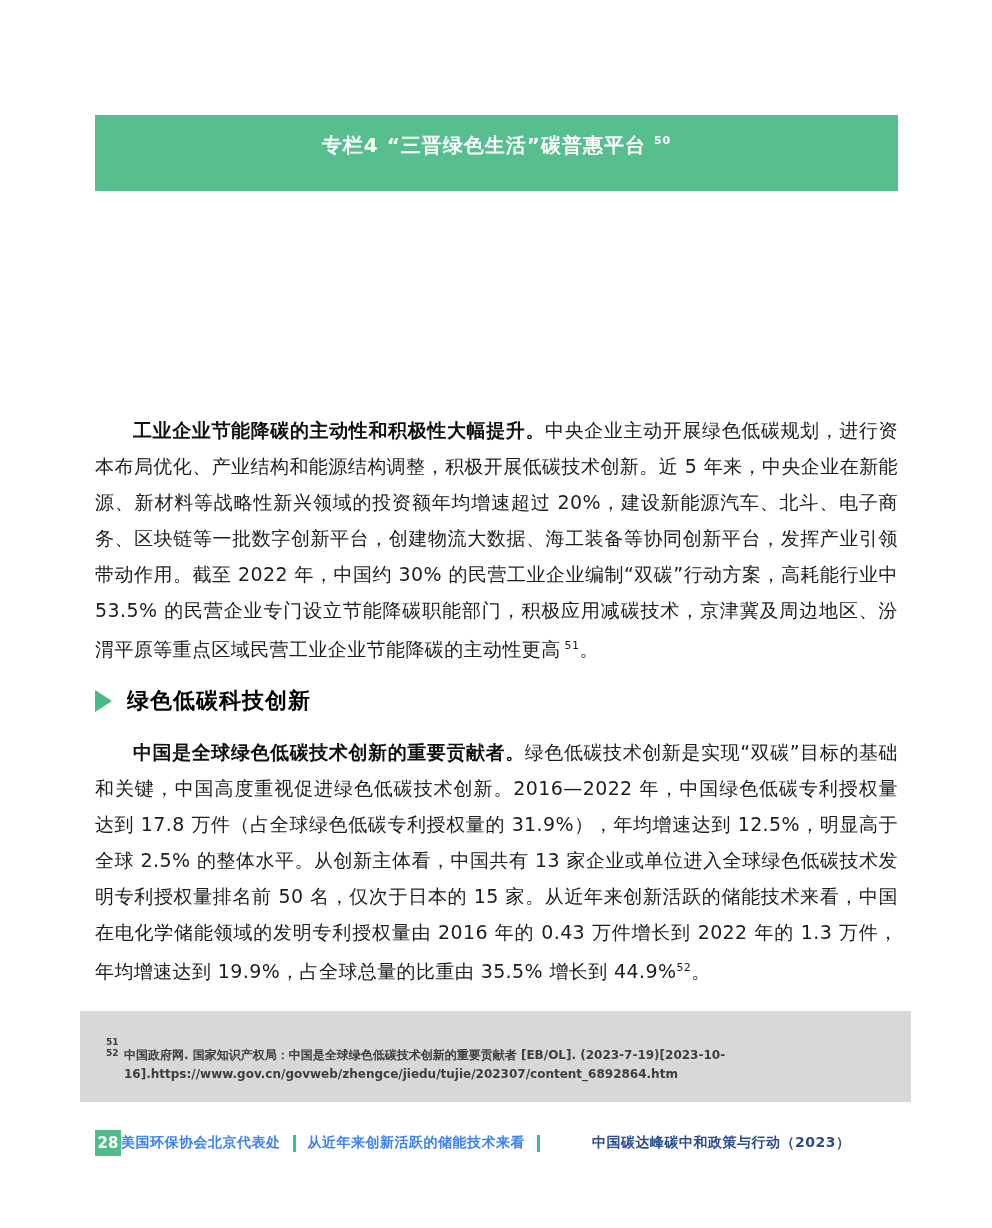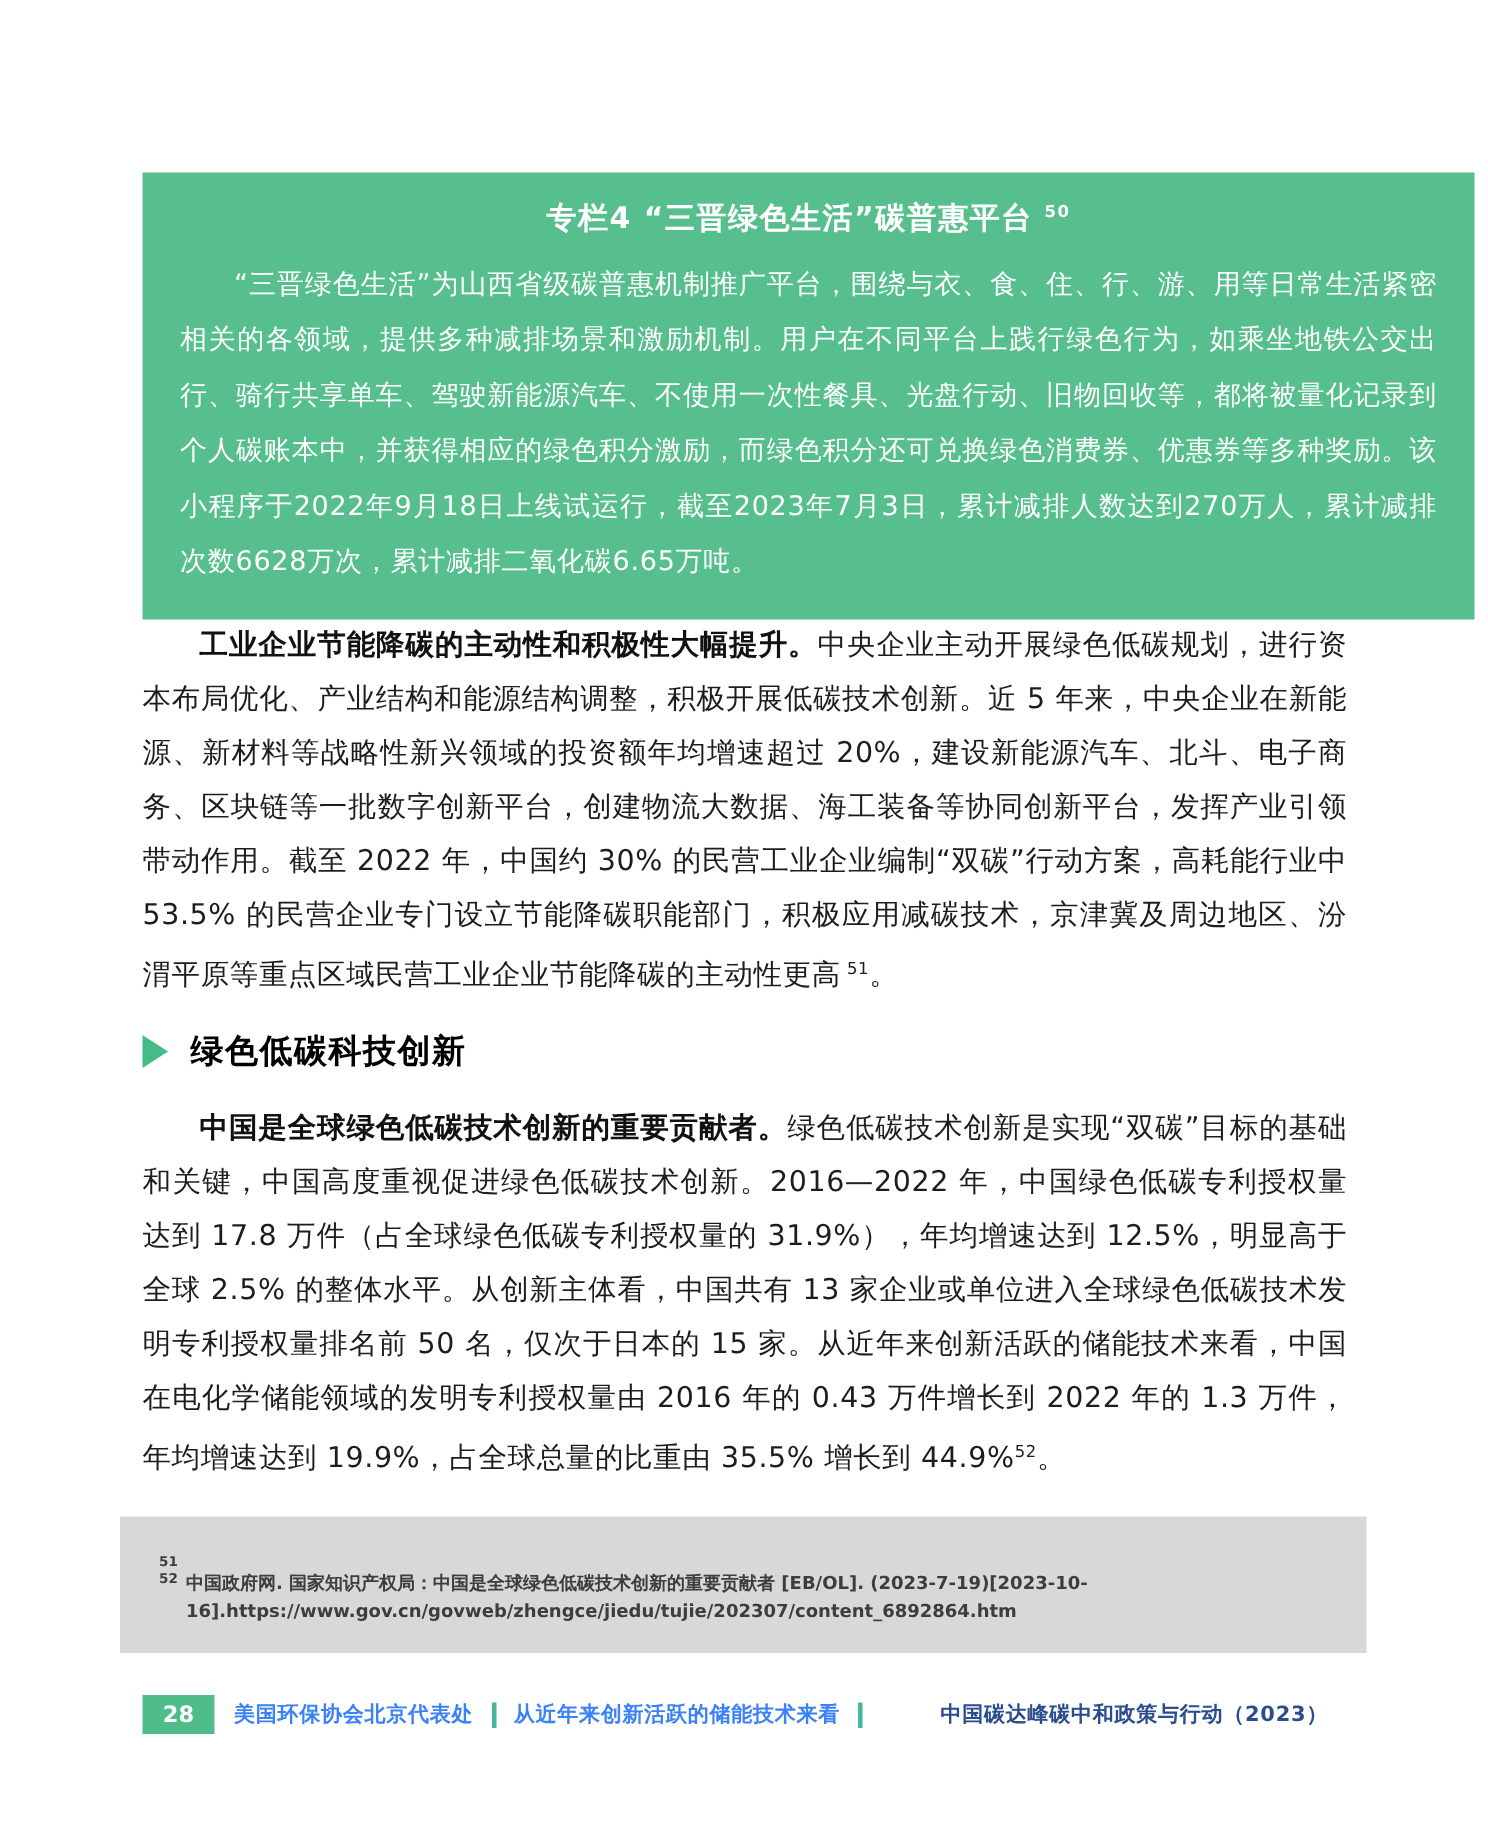--- a/index.html
+++ b/index.html
@@ -7,21 +7,21 @@
   body {
     width: 992px; height: 1228px;
     font-family: "DejaVu Sans", sans-serif;
     position: relative;
     overflow: hidden;
   }
   .page { position: relative; width: 992px; height: 1228px; background: #fff; }
 
   
   .green-box {
-    position: absolute; left: 95px; top: 115px; width: 888px;
+    position: absolute; left: 95px; top: 115px; width: 803px;
     background: #57bf8d; color: #ffffff;
     padding: 17px 25px 20px 25px;
   }
   .green-box .box-title {
     text-align: center; font-size: 20px; font-weight: bold;
     margin-bottom: 12px; letter-spacing: 1px;
   }
   .green-box .box-title sup { font-size: 11px; font-weight: bold; }
   .green-box .box-body {
     font-size: 18px; line-height: 37px; text-align: justify;
@@ -70,44 +70,42 @@
   .fn .fn-num {
     position: absolute; left: 0; top: -2px; font-size: 9px; font-weight: bold;
   }
 
   
   .footer {
     position: absolute; left: 95px; top: 1130px; width: 803px;
     display: flex; align-items: center;
   }
   .page-badge {
-    width: 48px; height: 26px; background: #4ebd8a; color: #ffffff;
+    width: 26px; height: 26px; background: #4ebd8a; color: #ffffff;
     font-size: 15px; font-weight: bold;
     display: flex; align-items: center; justify-content: center;
-    margin-right: 13px;
   }
   .footer .org {
     font-size: 14px; font-weight: bold; color: #3b82f6; letter-spacing: 0.5px;
   }
   .footer .sep {
     display: inline-block; width: 3px; height: 17px;
     background: #45b89c; margin: 0 12px;
   }
   .footer .report {
     font-size: 14px; font-weight: bold; color: #2b4d8e; letter-spacing: 0.5px; margin-left: 40px;
   }
 </style>
 </head>
 <body>
 
 <div class="page">
 
   <div class="green-box">
     <div class="box-title"><span>专栏4 “三晋绿色生活”碳普惠平台</span> <sup>50</sup></div>
-    <p class="box-body">“三晋绿色生活”为山西省级碳普惠机制推广平台，围绕与衣、食、住、行、游、用等日常生活紧密相关的各领域，提供多种减排场景和激励机制。用户在不同平台上践行绿色行为，如乘坐地铁公交出行、骑行共享单车、驾驶新能源汽车、不使用一次性餐具、光盘行动、旧物回收等，都将被量化记录到个人碳账本中，并获得相应的绿色积分激励，而绿色积分还可兑换绿色消费券、优惠券等多种奖励。该小程序于2022年9月18日上线试运行，截至2023年7月3日，累计减排人数达到270万人，累计减排次数6628万次，累计减排二氧化碳6.65万吨。</p>
   </div>
 
   <p class="para p1"><b>工业企业节能降碳的主动性和积极性大幅提升。</b><span>中央企业主动开展绿色低碳规划，进行资本布局优化、产业结构和能源结构调整，积极开展低碳技术创新。近 5 年来，中央企业在新能源、新材料等战略性新兴领域的投资额年均增速超过 20%，建设新能源汽车、北斗、电子商务、区块链等一批数字创新平台，创建物流大数据、海工装备等协同创新平台，发挥产业引领带动作用。截至 2022 年，中国约 30% 的民营工业企业编制“双碳”行动方案，高耗能行业中 53.5% 的民营企业专门设立节能降碳职能部门，积极应用减碳技术，京津冀及周边地区、汾渭平原等重点区域民营工业企业节能降碳的主动性更高</span><sup class="sup-gap">51</sup><span>。</span></p>
 
   <div class="section-header">
     <span class="tri-icon"></span>
     <span class="section-title">绿色低碳科技创新</span>
   </div>
 
   <p class="para p2"><b>中国是全球绿色低碳技术创新的重要贡献者。</b><span>绿色低碳技术创新是实现“双碳”目标的基础和关键，中国高度重视促进绿色低碳技术创新。2016—2022 年，中国绿色低碳专利授权量达到 17.8 万件（占全球绿色低碳专利授权量的 31.9%），年均增速达到 12.5%，明显高于全球 2.5% 的整体水平。从创新主体看，中国共有 13 家企业或单位进入全球绿色低碳技术发明专利授权量排名前 50 名，仅次于日本的 15 家。从近年来创新活跃的储能技术来看，中国在电化学储能领域的发明专利授权量由 2016 年的 0.43 万件增长到 2022 年的 1.3 万件，年均增速达到 19.9%，占全球总量的比重由 35.5% 增长到 44.9%</span><sup>52</sup><span>。</span></p>

